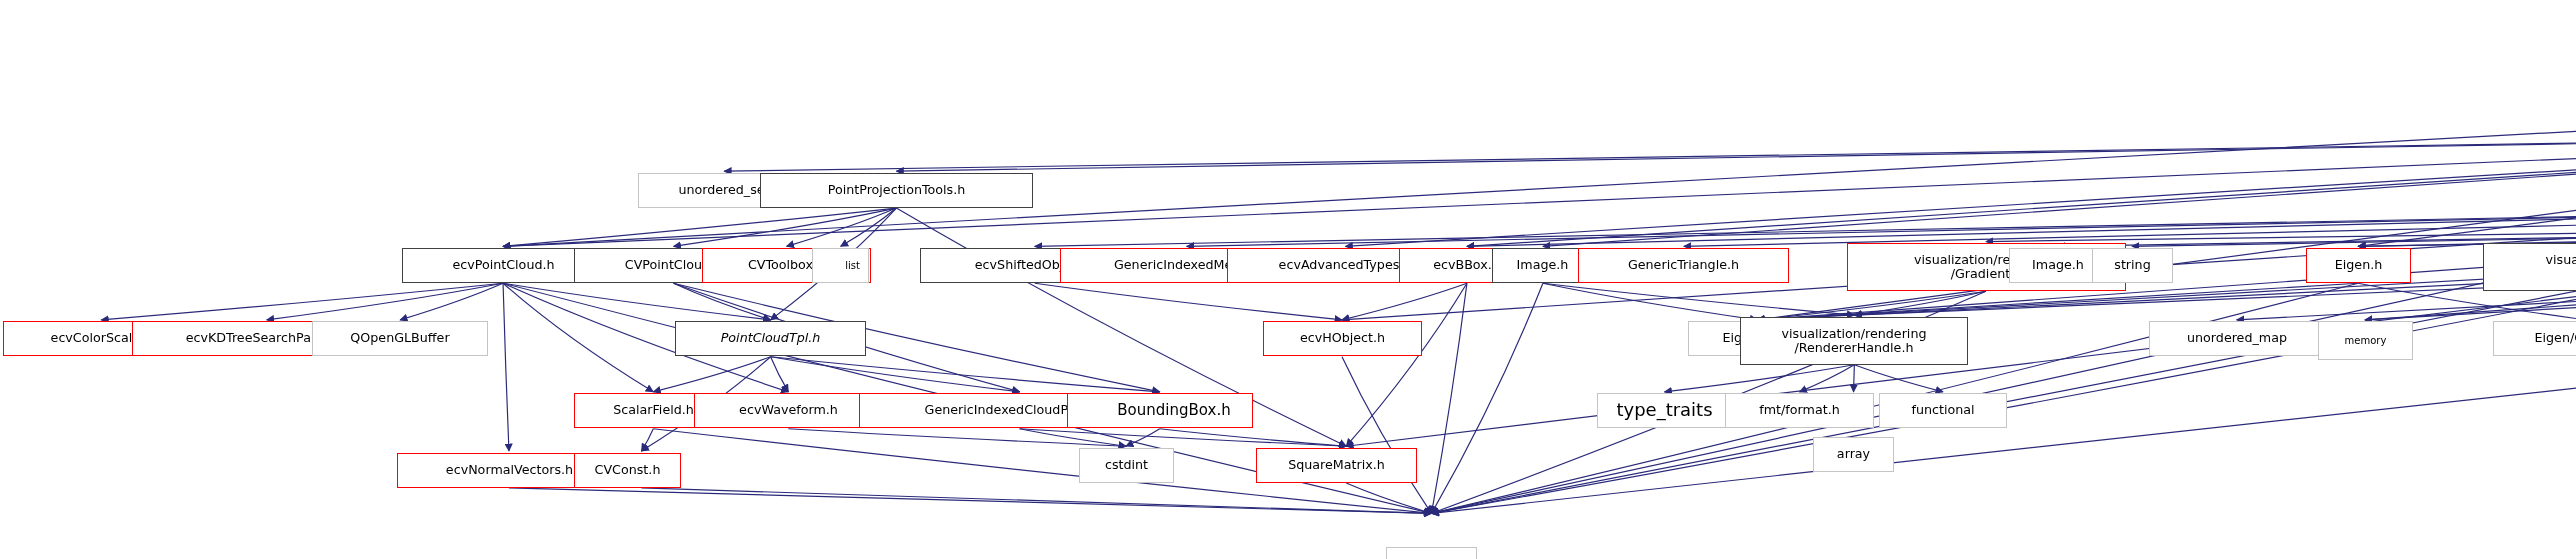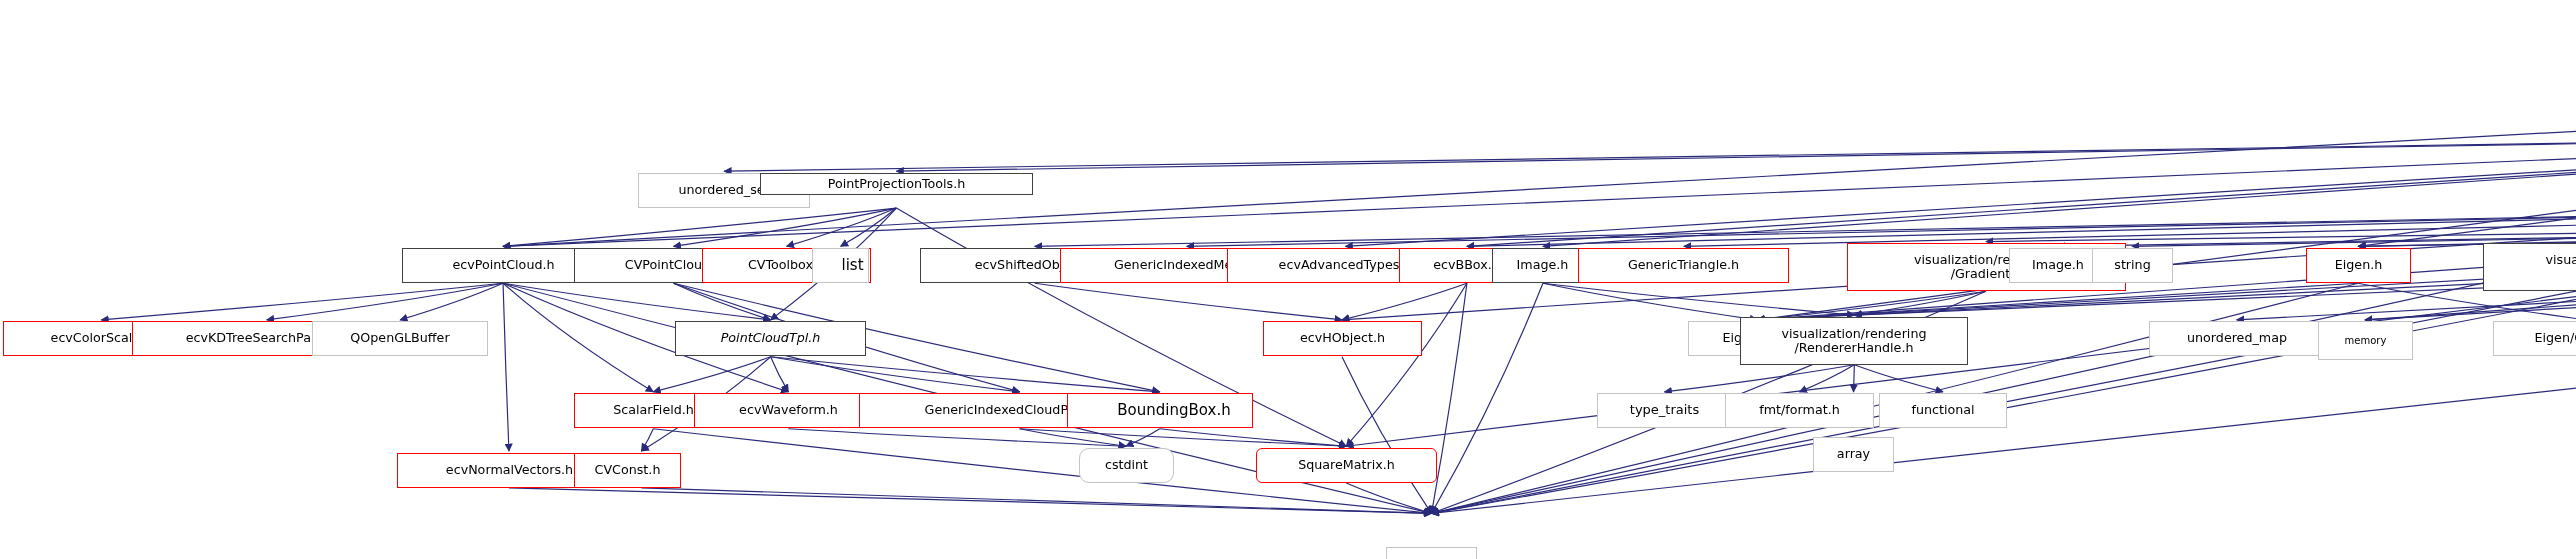--- a/index.html
+++ b/index.html
@@ -119,33 +119,33 @@
         <path d="M 4410 168.60160000000002 Q 4355.06 182.7568 4276 196.912" fill="none" stroke="#2a2a7a" stroke-width="1.4" marker-end="url(#arrow)"></path>
         <path d="M 1590 422.45120000000003 Q 1633.46 515.224 1696 607.9968" fill="none" stroke="#2a2a7a" stroke-width="1.4" marker-end="url(#arrow)"></path>
         <path d="M 603 577.792 Q 1123.5 592.8944 1696 607.9968" fill="none" stroke="#2a2a7a" stroke-width="1.4" marker-end="url(#arrow)"></path>
         <path d="M 760 577.792 Q 1202 592.8944 1696 607.9968" fill="none" stroke="#2a2a7a" stroke-width="1.4" marker-end="url(#arrow)"></path>
       </g>
   </svg>
   <div id="node-layer">
       <div class="node n-grey" style="left: 638px; top: 173px; width: 172px; height: 35px; font-size: 12.7px;">
         <span>unordered_set</span>
       </div>
-      <div class="node n-solid" style="left: 760px; top: 173px; width: 273px; height: 22px; font-size: 12.7px; text-align: center;">
+      <div class="node n-solid" style="left: 760px; top: 173px; width: 273px; height: 35px; font-size: 12.7px; text-align: center;">
         <span>PointProjectionTools.h</span>
       </div>
       <div class="node n-solid" style="left: 402px; top: 248px; width: 203px; height: 35px; font-size: 12.7px;">
         <span>ecvPointCloud.h</span>
       </div>
       <div class="node n-solid" style="left: 574px; top: 248px; width: 199px; height: 35px; font-size: 12.7px;">
         <span>CVPointCloud.h</span>
       </div>
       <div class="node n-red" style="left: 702px; top: 248px; width: 169px; height: 35px; font-size: 12.7px;">
         <span>CVToolbox.h</span>
       </div>
-      <div class="node n-grey" style="left: 812px; top: 248px; width: 57px; height: 35px; font-size: 15px; padding-left: 24px;">
+      <div class="node n-grey" style="left: 812px; top: 248px; width: 57px; height: 35px; font-size: 10px; padding-left: 24px;">
         <span>list</span>
       </div>
       <div class="node n-solid" style="left: 920px; top: 248px; width: 230px; height: 35px; font-size: 12.7px;">
         <span>ecvShiftedObject.h</span>
       </div>
       <div class="node n-red" style="left: 1060px; top: 248px; width: 253px; height: 35px; font-size: 12.7px;">
         <span>GenericIndexedMesh.h</span>
       </div>
       <div class="node n-red" style="left: 1227px; top: 248px; width: 236px; height: 35px; font-size: 12.7px;">
         <span>ecvAdvancedTypes.h</span>
@@ -212,36 +212,36 @@
       </div>
       <div class="node n-red" style="left: 694px; top: 393px; width: 189px; height: 35px; font-size: 12.7px;">
         <span>ecvWaveform.h</span>
       </div>
       <div class="node n-red" style="left: 859px; top: 393px; width: 321px; height: 35px; font-size: 12.7px;">
         <span>GenericIndexedCloudPersist.h</span>
       </div>
       <div class="node n-red" style="left: 1067px; top: 393px; width: 186px; height: 35px; font-size: 15px; padding-left: 28px;">
         <span>BoundingBox.h</span>
       </div>
-      <div class="node n-grey" style="left: 1597px; top: 393px; width: 135px; height: 35px; font-size: 13px; text-align: right;">
+      <div class="node n-grey" style="left: 1597px; top: 393px; width: 135px; height: 35px; font-size: 18px; text-align: right;">
         <span>type_traits</span>
       </div>
       <div class="node n-grey" style="left: 1725px; top: 393px; width: 149px; height: 35px; font-size: 12.7px;">
         <span>fmt/format.h</span>
       </div>
       <div class="node n-grey" style="left: 1813px; top: 393px; width: 81px; height: 35px; font-size: 12.7px; margin-top: 44px;">
         <span>array</span>
       </div>
       <div class="node n-grey" style="left: 1879px; top: 393px; width: 128px; height: 35px; font-size: 12.7px;">
         <span>functional</span>
       </div>
-      <div class="node n-grey" style="left: 1079px; top: 448px; width: 95px; height: 35px; font-size: 12.7px; border-radius: 10px;">
+      <div class="node n-grey" style="left: 1079px; top: 448px; width: 95px; height: 35px; font-size: 12.7px;">
         <span>cstdint</span>
       </div>
-      <div class="node n-red" style="left: 1256px; top: 448px; width: 181px; height: 35px; font-size: 12.7px; border-radius: 6px;">
+      <div class="node n-red" style="left: 1256px; top: 448px; width: 161px; height: 35px; font-size: 12.7px;">
         <span>SquareMatrix.h</span>
       </div>
       <div class="node n-red" style="left: 397px; top: 453px; width: 225px; height: 35px; font-size: 12.7px;">
         <span>ecvNormalVectors.h</span>
       </div>
       <div class="node n-red" style="left: 574px; top: 453px; width: 107px; height: 35px; font-size: 12.7px;">
         <span>CVConst.h</span>
       </div>
       <div class="node n-grey" style="left: 1386px; top: 515px; width: 91px; height: 35px; font-size: 12.7px; margin-top: 32px;">
         <span>vector</span>

